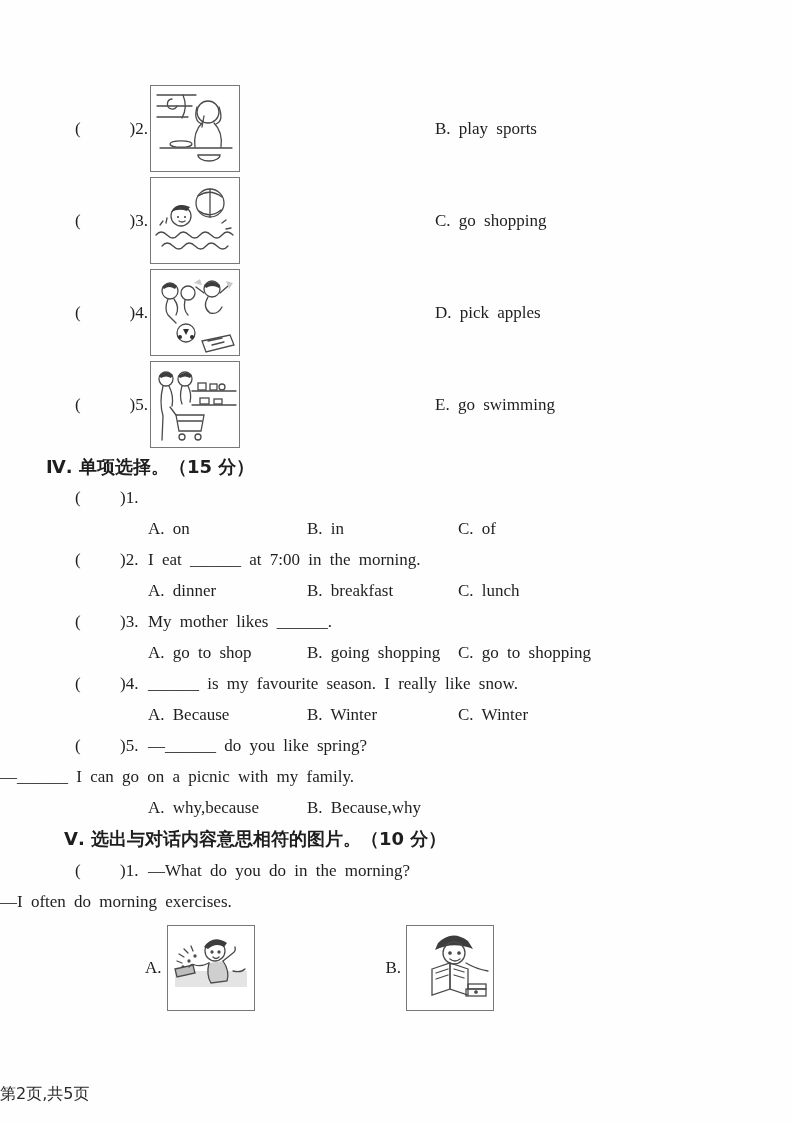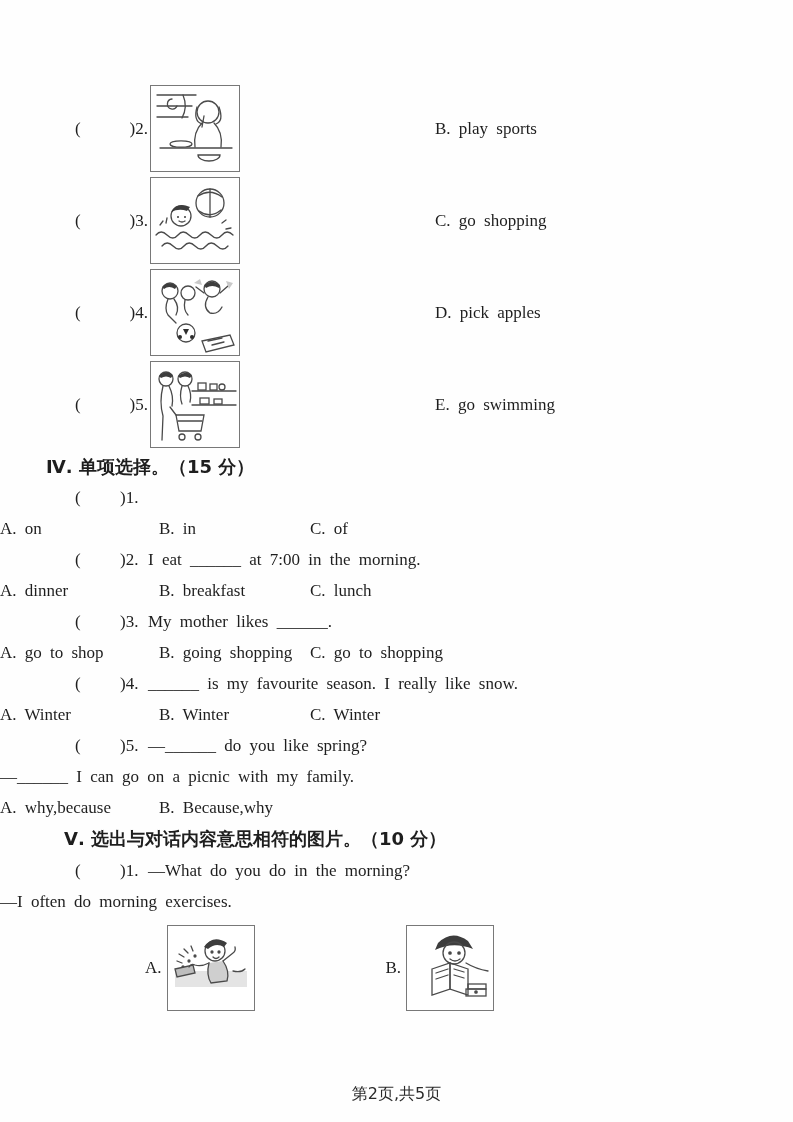--- a/index.html
+++ b/index.html
@@ -28,37 +28,37 @@
   .sec-head{
     margin-left:46px;font-size:18px;font-weight:bold;line-height:30px;
     font-family:"DejaVu Sans","Liberation Sans",sans-serif;
   }
   .sec-head.v{line-height:32px;margin-left:64px;}
   
   .q-line{margin-left:75px;line-height:31px;font-size:17px;display:flex;white-space:nowrap;}
   .p-open{width:45px;flex:none;}
   .p-num{width:28px;flex:none;}
   .q-cont{line-height:31px;font-size:17px;white-space:nowrap;}
-  .opt-row{line-height:31px;font-size:17px;display:flex;white-space:nowrap;}
+  .opt-row{margin-left:148px;line-height:31px;font-size:17px;display:flex;white-space:nowrap;}
   .opt-a{width:159px;flex:none;}
   .opt-b{width:151px;flex:none;}
   
   .pic-choices{display:flex;margin-top:8px;margin-left:145px;align-items:center;}
   .pic-choice{display:flex;align-items:center;}
   .pic-choice.b{margin-left:131px;}
   .pic-label{font-size:17px;margin-right:5px;}
   .imgbox2{
     width:88px;height:86px;flex:none;
     border:1px solid #787878;background:#ffffff;box-sizing:border-box;
     display:flex;align-items:center;justify-content:center;
   }
   
   .footer{
     position:absolute;left:0;right:0;top:1084px;
-    text-align:center;font-size:16px;color:#2a2a2a;
+    text-align:left;font-size:16px;color:#2a2a2a;
     font-family:"DejaVu Sans","Liberation Sans",sans-serif;
   }
   svg{display:block;}
 </style>
 </head>
 <body>
 
 <div class="page">
 
   <div class="matching">
@@ -224,21 +224,21 @@
       </div>
     </div>
 
     <div>
       <div class="q-line">
         <span class="p-open">(</span>
         <span class="p-num">)4.</span>
         <span class="en">______ is my favourite season. I really like snow.</span>
       </div>
       <div class="opt-row">
-        <span class="opt-a en">A. Winter</span>
+        <span class="opt-a en">A. Because</span>
         <span class="opt-b en">B. Winter</span>
         <span class="en">C. Winter</span>
       </div>
     </div>
 
     <div>
       <div class="q-line">
         <span class="p-open">(</span>
         <span class="p-num">)5.</span>
         <span class="en">—______ do you like spring?</span>

